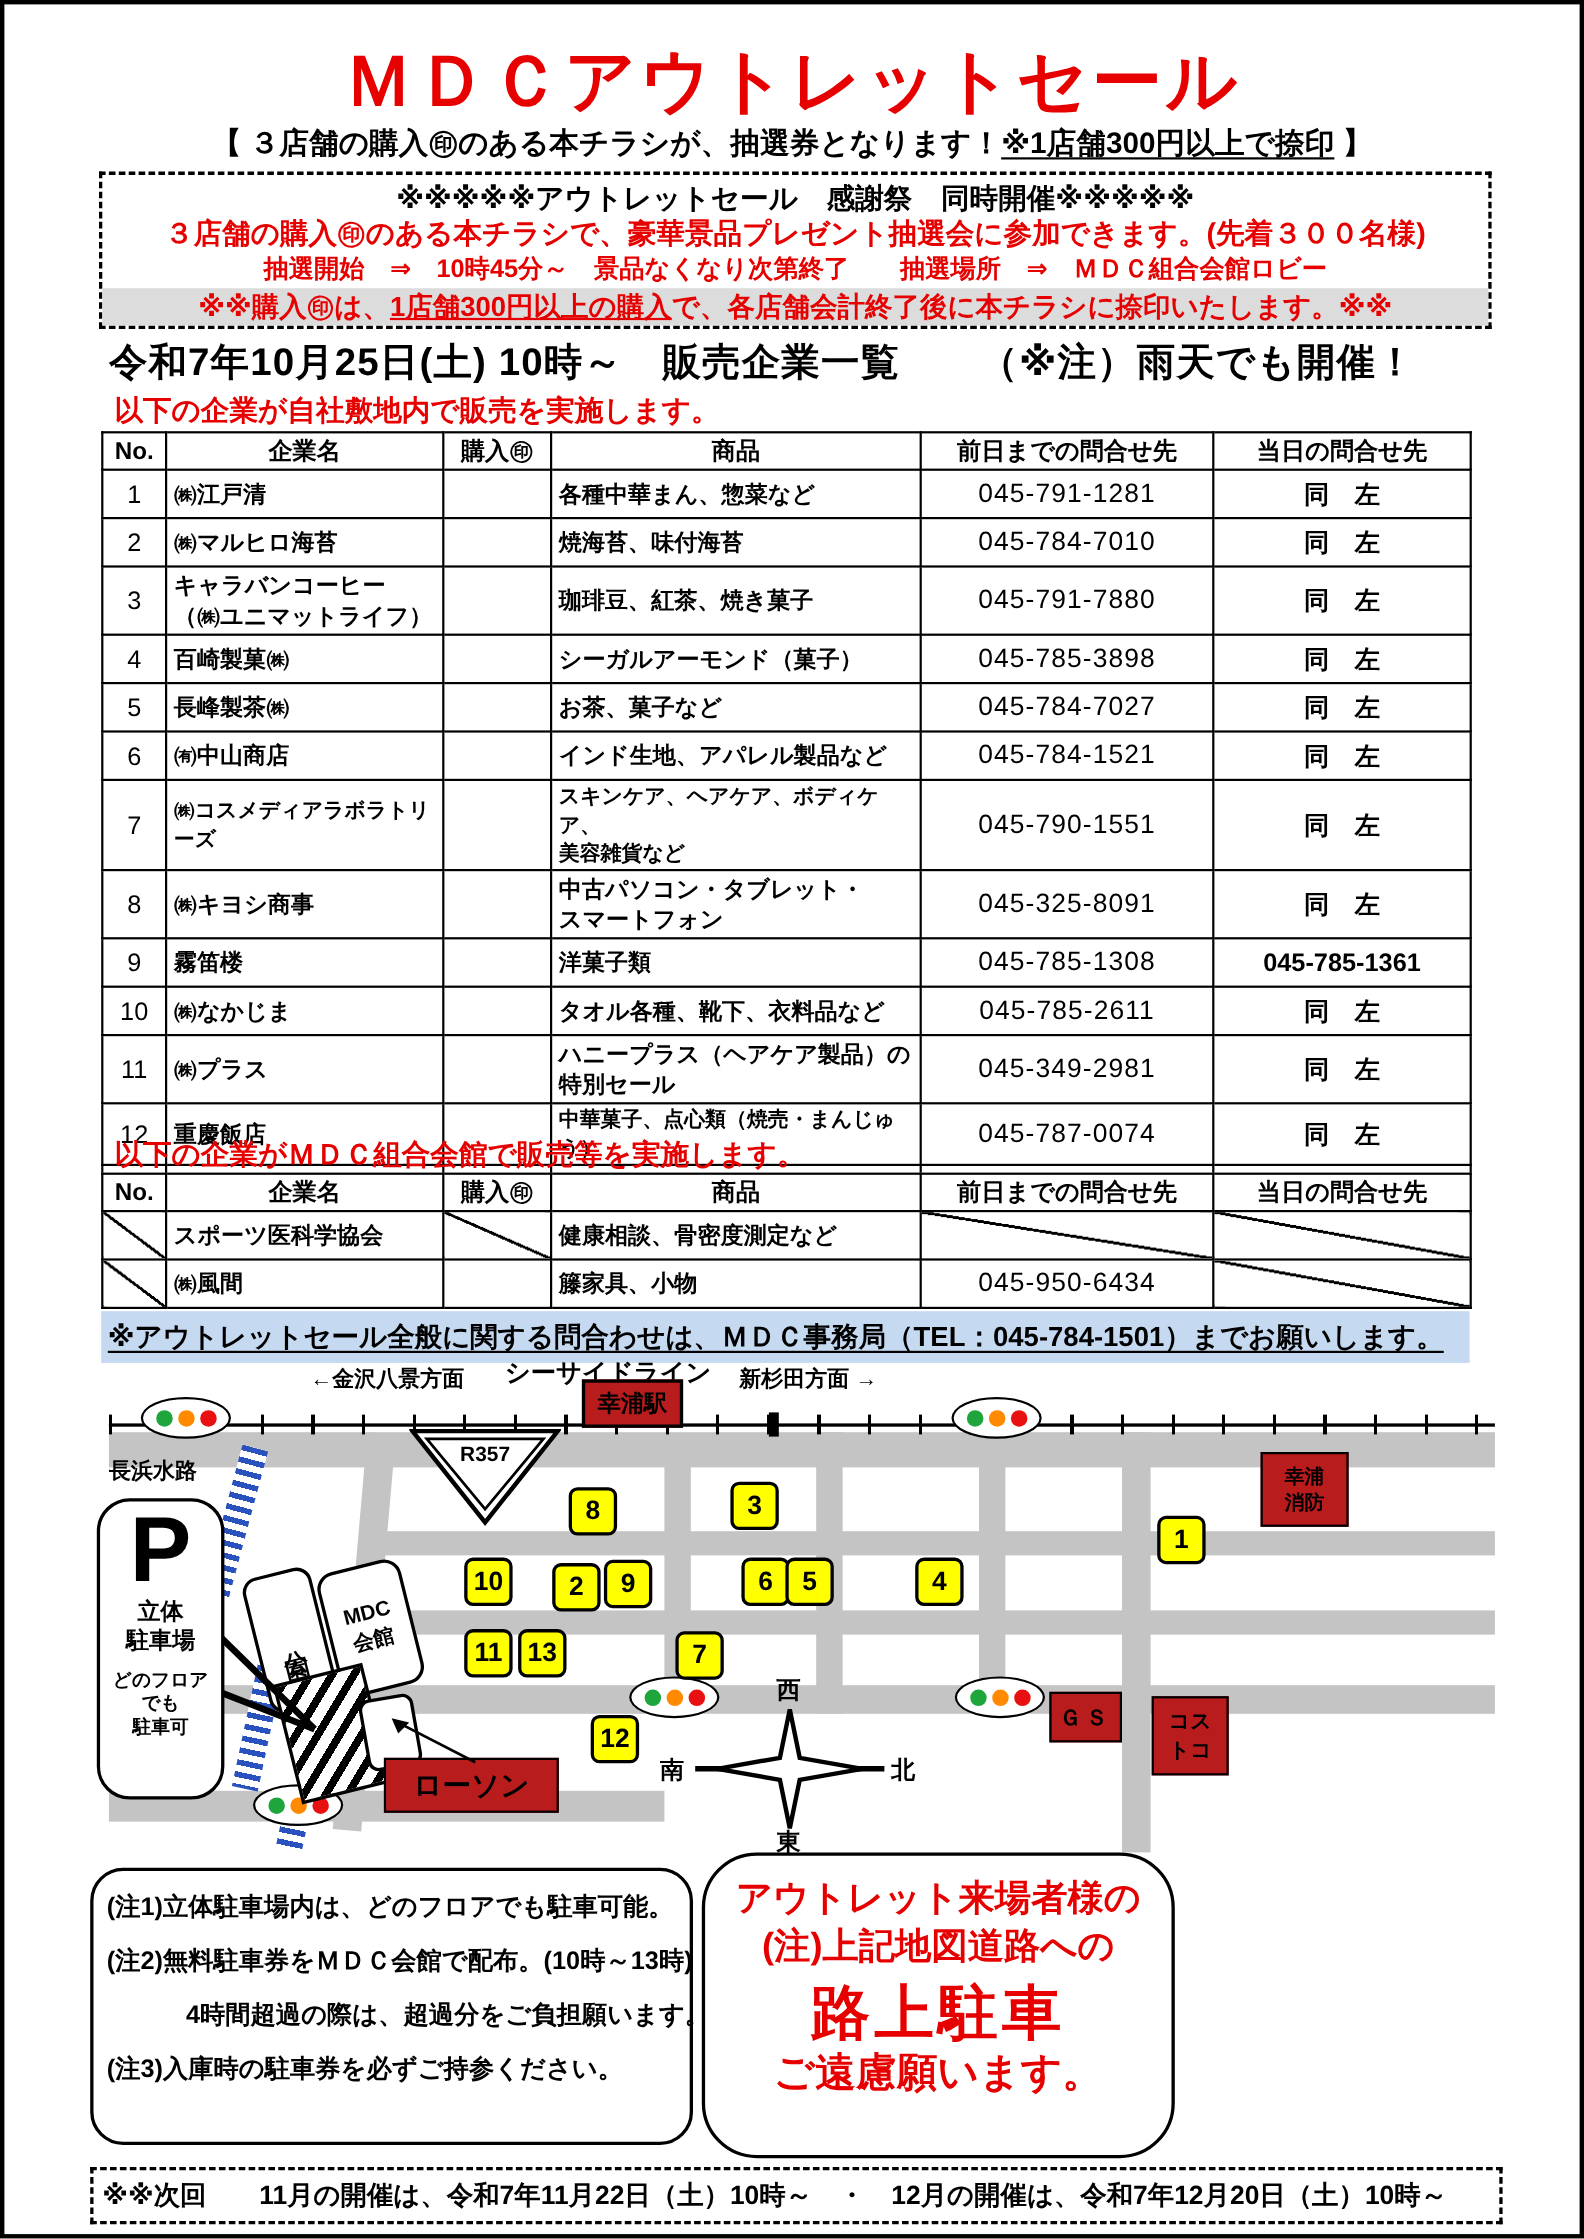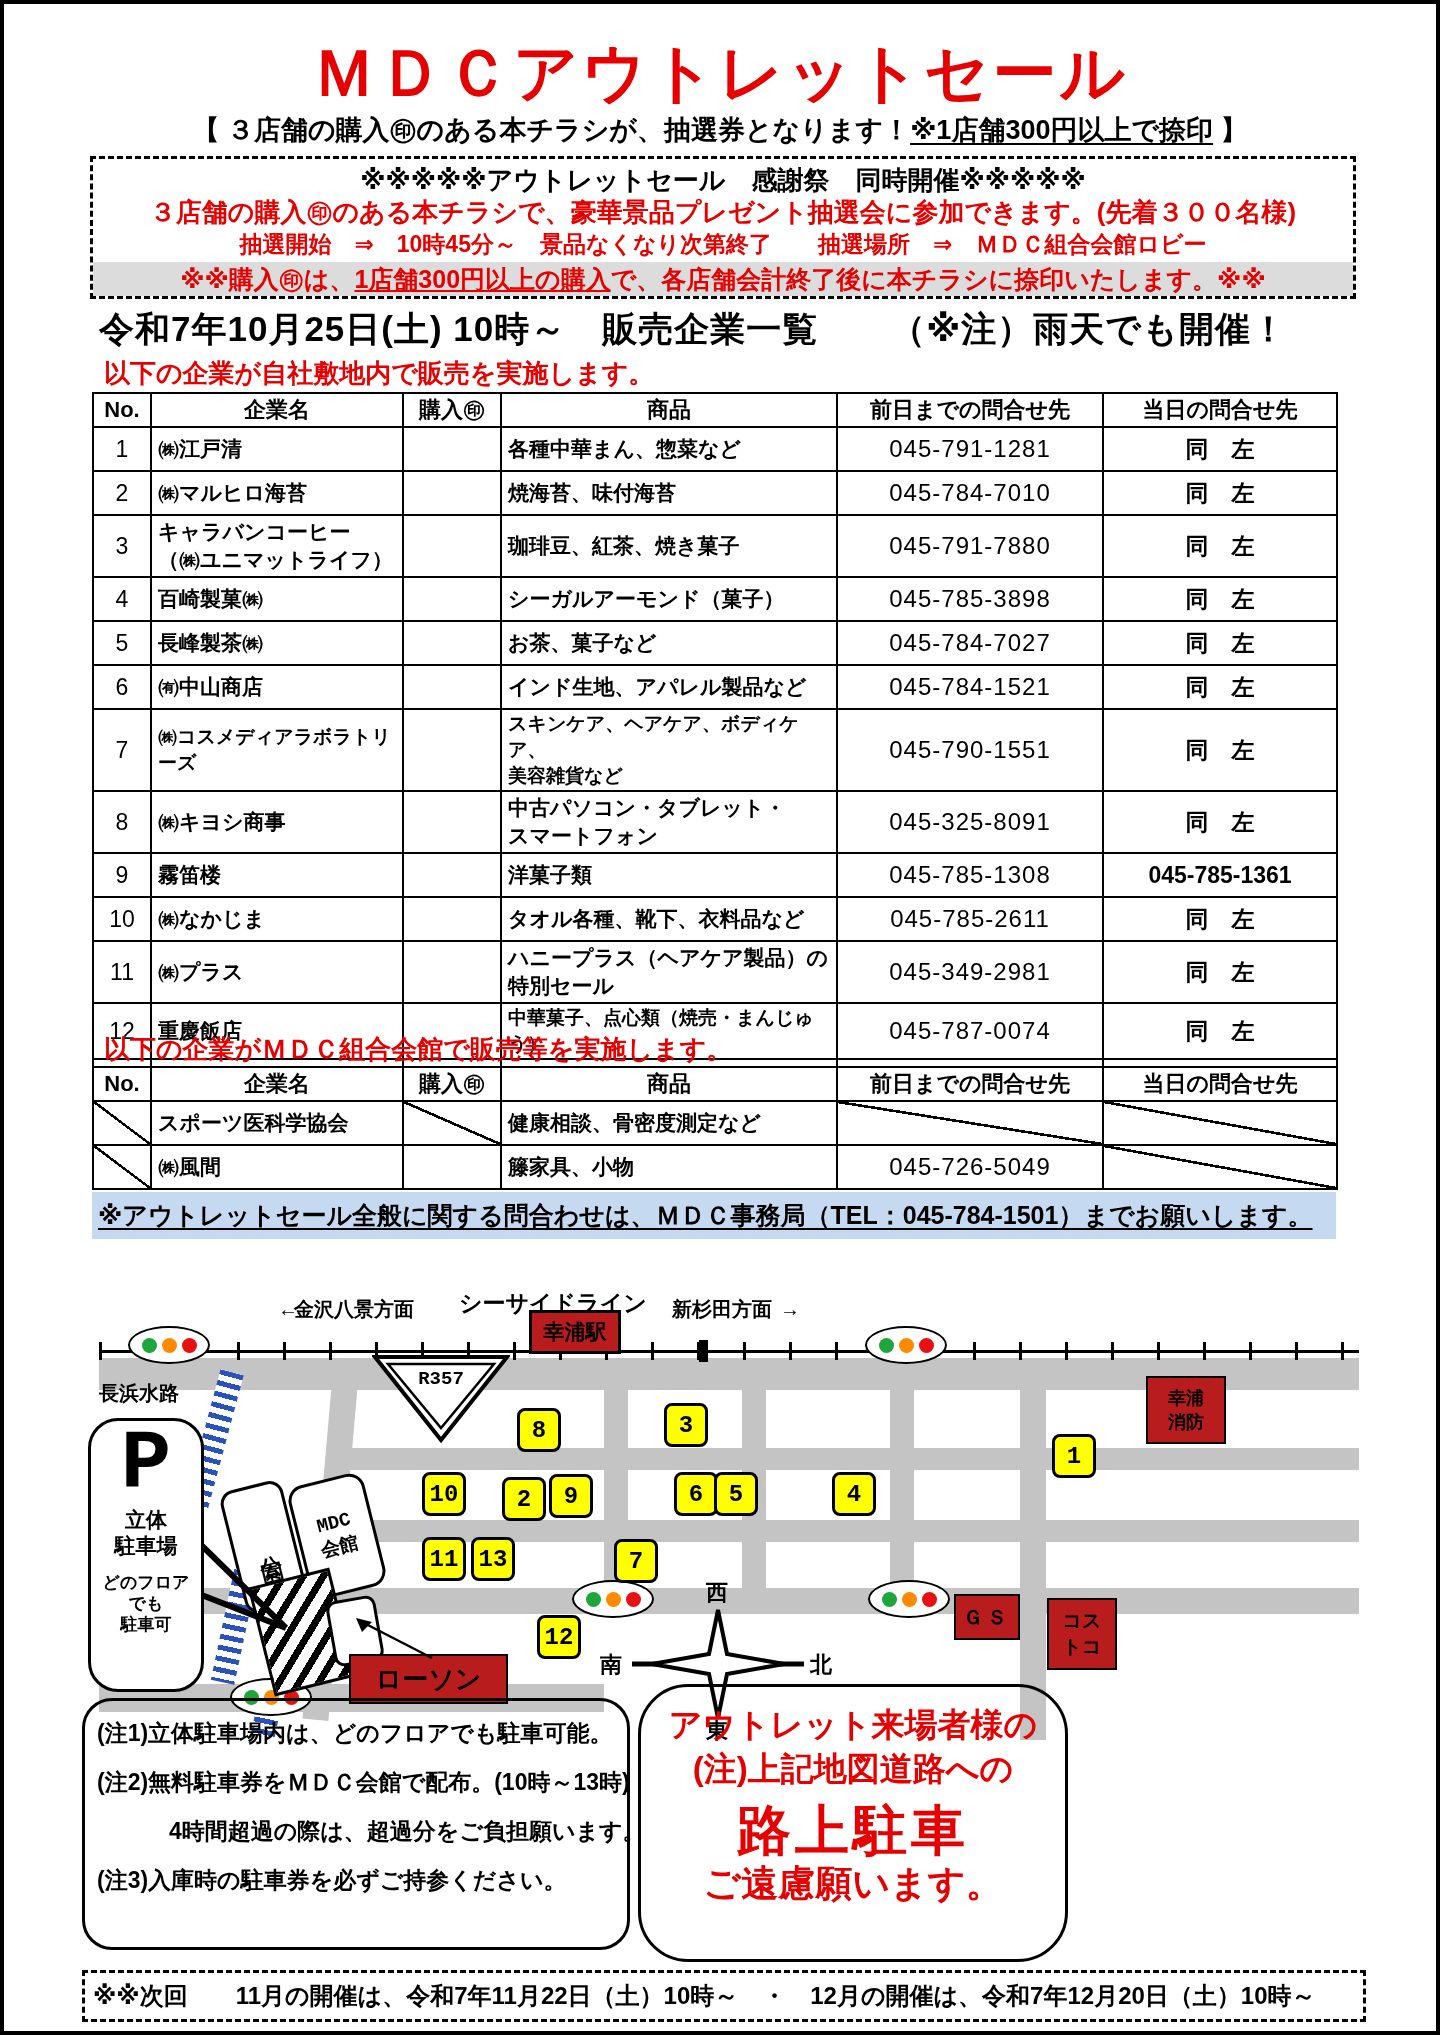--- a/index.html
+++ b/index.html
@@ -33,21 +33,21 @@
   td.today{text-align:center;font-size:23px;}
   tr.s td{height:40px;}
   tr.tall td{height:58px;}
   td.sm{font-size:19px;}
   td.diag{background-image:linear-gradient(to right top,transparent calc(50% - 1.3px),#000 calc(50% - 1.3px),#000 calc(50% + 1.3px),transparent calc(50% + 1.3px));}
   
   .inquiry{top:1188px;left:88px;width:1244px;background:#c5d9f1;font-size:25px;font-weight:bold;
            padding:7px 6px;box-sizing:border-box;}
   .inquiry span{text-decoration:underline;text-underline-offset:4px;}
   
-  .map{top:1284px;left:0;width:1236px;height:452px;font-family:Liberation Mono, monospace;}
+  .map{top:1228px;left:0;width:1236px;height:452px;}
   .road{position:absolute;background:#c4c4c4;}
   .maplabel{position:absolute;font-weight:bold;}
   .boxed{position:absolute;background:#b91c1c;border:2px solid #000;display:flex;align-items:center;justify-content:center;
          text-align:center;font-weight:bold;}
   .tl{position:absolute;width:78px;height:34px;background:#fff;border:2px solid #000;border-radius:50%;
       display:flex;align-items:center;justify-content:center;gap:5px;}
   .tl i{display:block;width:15px;height:15px;border-radius:50%;}
   .tl .g{background:#1ea53c}.tl .o{background:#ff8a00}.tl .r{background:#e81010}
   .badge{position:absolute;min-width:30px;height:38px;padding:0 4px;background:#ffff00;border:3px solid #000;border-radius:8px;
          display:flex;align-items:center;justify-content:center;font-size:24px;font-weight:bold;}
@@ -249,21 +249,21 @@
           <td class="diag"></td>
           <td>健康相談、骨密度測定など</td>
           <td class="tel diag"></td>
           <td class="today diag"></td>
         </tr>
     <tr class="s">
           <td class="no diag"></td>
           <td>㈱風間</td>
           <td></td>
           <td>籐家具、小物</td>
-          <td class="tel">045-726-5049</td>
+          <td class="tel">045-950-6434</td>
           <td class="today diag"></td>
         </tr>
   </tbody>
     </table>
 
   <div class="abs inquiry"><span>※アウトレットセール全般に関する問合わせは、ＭＤＣ事務局（TEL：045-784-1501）までお願いします。</span></div>
 
   <div class="abs map">
 
     <div class="road" style="left:95px;top:70px;width:1260px;height:32px;"></div>

